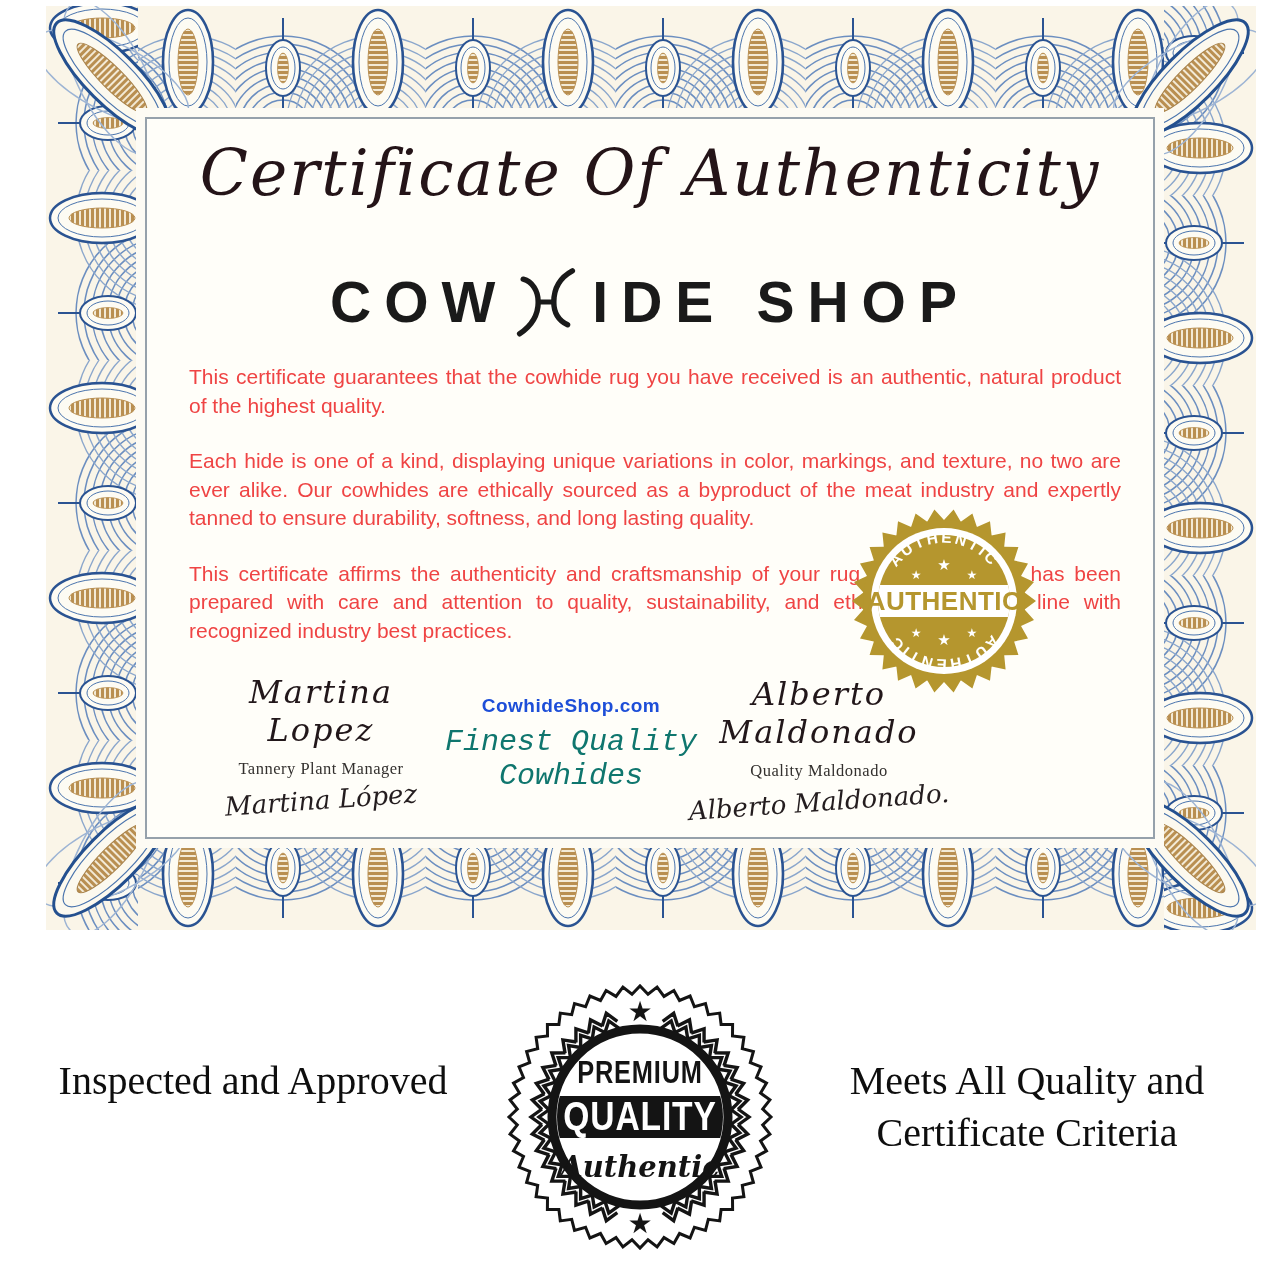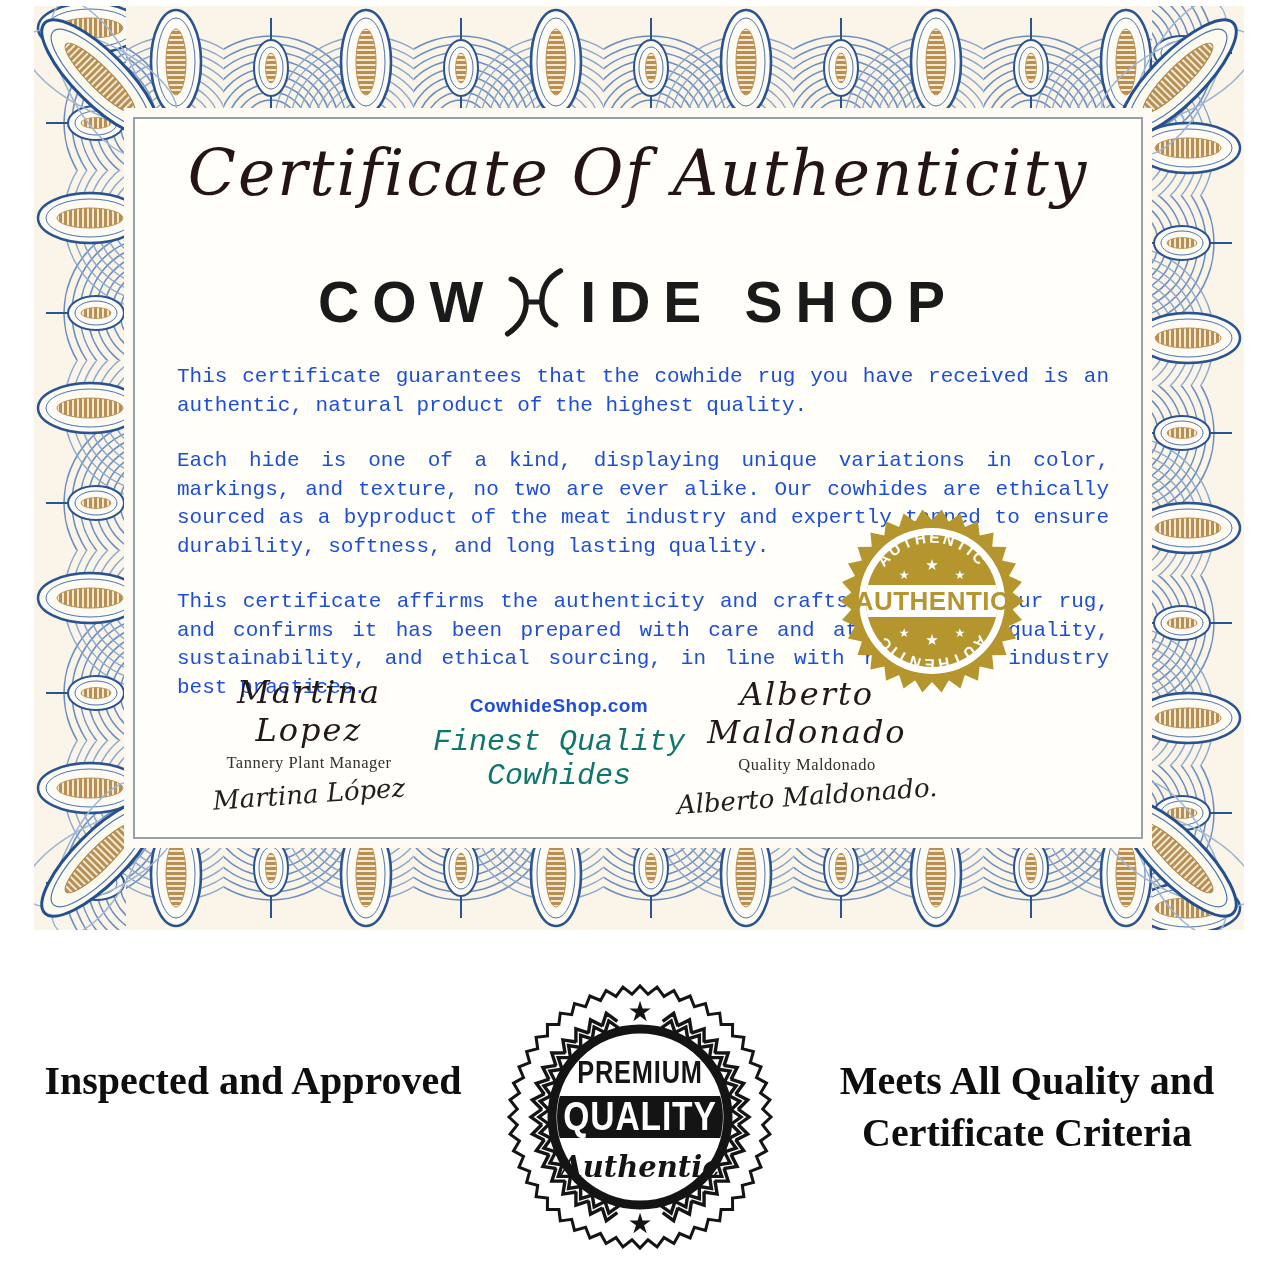--- a/index.html
+++ b/index.html
@@ -1,64 +1,64 @@
 <!DOCTYPE html>
 <html><head>
 <meta charset="utf-8">
 <style>
   * { margin:0; padding:0; box-sizing:border-box; }
   body { background:#ffffff; font-family:"Liberation Serif", serif; }
   .stage { position:relative; width:1280px; height:1281px; background:#ffffff; overflow:hidden; }
 
   
-  .certificate { position:absolute; left:34px; top:6px; width:1210px; height:924px; }
+  .certificate { position:absolute; left:46px; top:6px; width:1210px; height:924px; }
   .border-art { position:absolute; left:0; top:0; width:1210px; height:924px; }
 
   .panel-wrap { position:absolute; left:90px; top:102px; width:1028px; height:740px;
                 background:#fdfbf4; padding:9px; }
   .panel { position:relative; width:100%; height:100%; background:#fffef9;
            border:2px solid #96a1ab; }
 
   .cert-title { position:absolute; left:0; top:18px; width:100%; text-align:center;
                 font-family:"DejaVu Serif", serif; font-style:italic; font-weight:400;
                 font-size:63px; letter-spacing:2px; color:#241418; }
 
   .logo-row { position:absolute; left:0; top:138px; width:100%; height:90px;
               display:flex; align-items:center; justify-content:center;
               font-family:"Liberation Sans", sans-serif; font-weight:bold;
               font-size:57px; letter-spacing:13px; color:#1a1a1a;gap:12px; }
   .logo-glyph { width:60px; height:76px; margin:0 4px 0 -4px; }
   .logo-shop { margin-left:18px; }
 
   .paragraphs { position:absolute; left:42px; top:244px; width:932px;
-                font-family:Liberation Mono, monospace; font-size:21px;
-                line-height:28.5px; color:#1d4ed8; text-align:justify; }
+                font-family:Liberation Sans, sans-serif; font-size:21px;
+                line-height:28.5px; color:#ef4444; text-align:justify; }
   .paragraphs p { margin-bottom:27px; }
 
   .sig-row { position:absolute; left:0; top:548px; width:100%; height:170px; }
   .sig-block { position:absolute; text-align:center; color:#1d1d1d; }
   .sig-name { font-family:"DejaVu Serif", serif; font-style:italic; font-size:32px;
               letter-spacing:2px; color:#22171a; }
   .sig-role { font-family:"Liberation Serif", serif; font-size:16.5px; letter-spacing:.5px;
-              color:#33302e; margin-top:4px; }
+              color:#33302e; margin-top:10px; }
   .sig-autograph { font-family:"DejaVu Serif", serif; font-style:italic; font-size:26px;
                    color:#241d1f; margin-top:6px; transform:rotate(-4deg); }
   .sig-left   { left:44px;  top:6px;  width:260px; }
   .sig-center { left:294px; top:28px; width:260px; }
   .sig-right  { left:532px; top:8px;  width:280px; }
   .sig-site { font-family:"Liberation Sans", sans-serif; font-weight:bold; font-size:19px;
               letter-spacing:.5px; color:#1d4ed8; }
   .sig-tagline { font-family:Liberation Mono, monospace; font-style:italic; font-size:30px;
                  color:#0f766e; margin-top:8px; }
 
   .seal { position:absolute; left:803px; top:500px; width:190px; height:190px; }
 
   
   .footer-text { position:absolute; font-family:"Liberation Serif", serif; font-size:40px;
-                 line-height:52px; color:#0e0e0e; text-align:center;font-weight:bold; }
+                 line-height:52px; color:#0e0e0e; text-align:center; }
   .footer-left  { left:18px;  top:1055px; width:470px; }
   .footer-right { left:788px; top:1055px; width:478px; }
   .badge { position:absolute; left:505px; top:982px; width:270px; height:270px; }
 
   svg text { user-select:none; }
 </style>
 </head>
 <body>
 
 <div class="stage">

